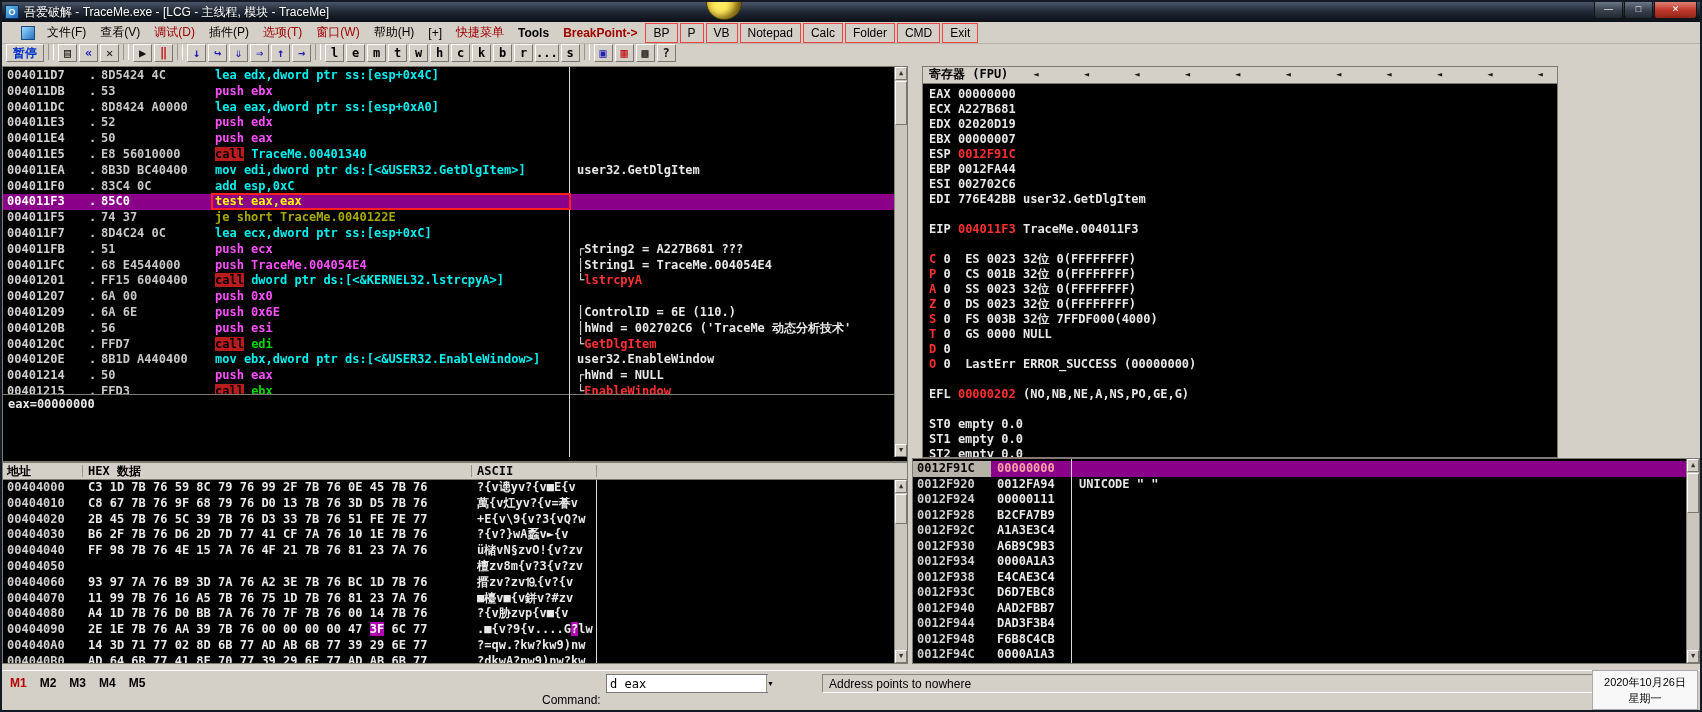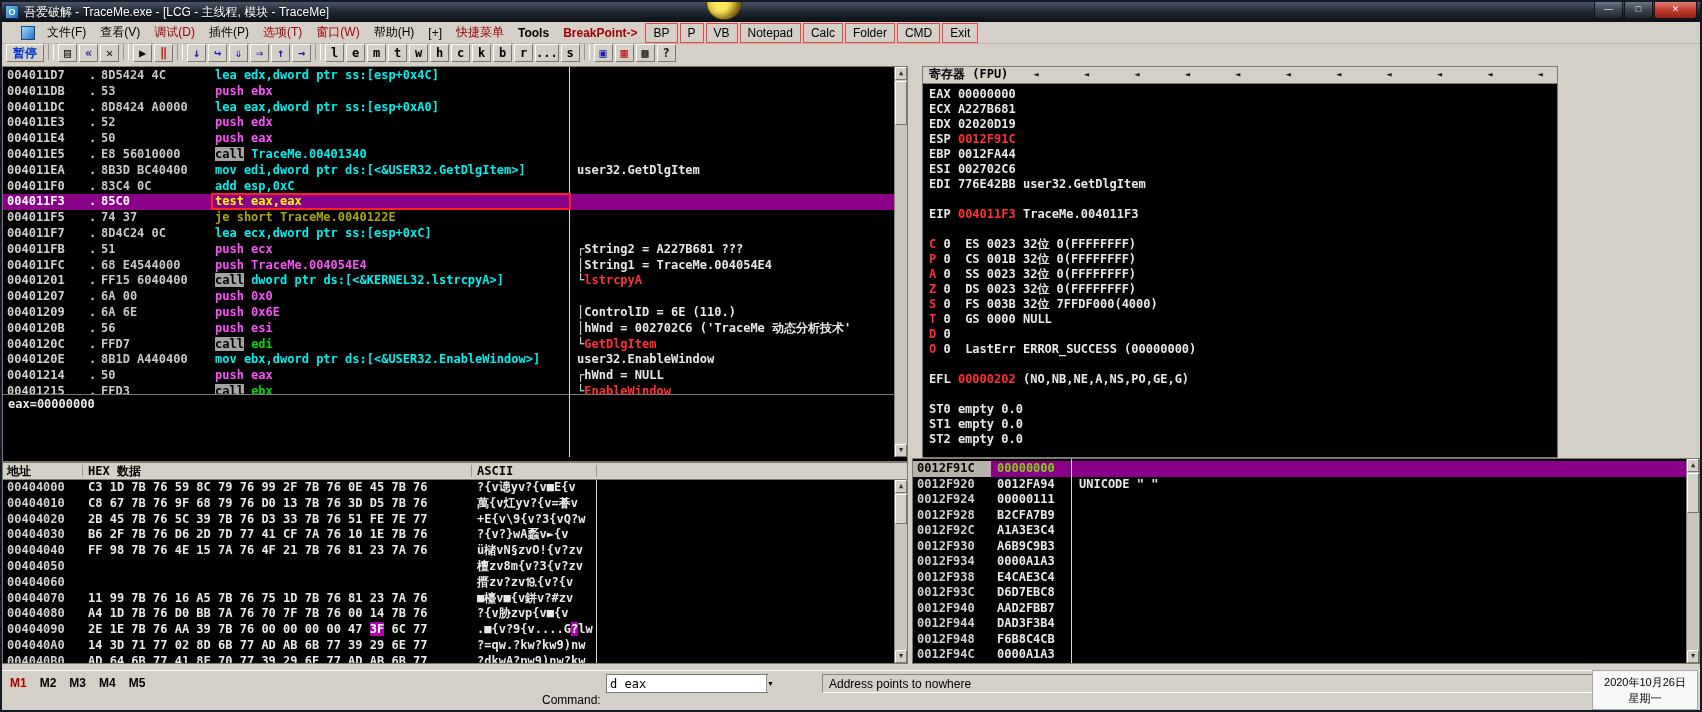--- a/index.html
+++ b/index.html
@@ -25,21 +25,21 @@
 #toolbar{position:absolute;left:4px;top:42px;right:0;height:22px;display:flex;align-items:flex-start;gap:2px}
 .tbtn{height:18px;min-width:19px;background:#d4d0c8;border:1px solid;border-color:#fefefe #7a766e #7a766e #fefefe;display:flex;align-items:center;justify-content:center;font-family:"DejaVu Sans Mono",monospace;font-weight:bold;font-size:12px;cursor:default}
 .tbtn.txt{padding:0 6px;color:#0033cc;font-family:"Liberation Sans",sans-serif}
 .tsep{width:6px;height:16px;border-left:1px solid #9a968c;border-right:1px solid #ffffff;margin:0 2px}
 .ic-b{color:#2020b8}.ic-r{color:#c01010}.ic-k{color:#101010}
 
 .panel{position:absolute;background:#000;border:1px solid #7e7a72;overflow:hidden}
 .mono{font-family:"DejaVu Sans Mono",monospace;font-size:12px;font-weight:bold;line-height:15.8px}
 .c-cyan{color:#00f0f0}.c-pink{color:#ff50ff}.c-olive{color:#a8a800}.c-yel{color:#ffff00}
 .c-grn{color:#00d800}.c-w{color:#e8e8e8}.c-r{color:#ff3030}
-.c-call{background:#a3a3a3;color:#000}
+.c-call{background:#b91c1c;color:#000}
 .c-hl{background:#b400b4;color:#fff}
 .vsep{position:absolute;top:0;bottom:0;width:1px;background:#d8d8d8;z-index:5}
 
 #disasm{left:0;top:64px;width:906px;height:392px}
 #disasm-rows{padding-top:1px}
 .drow{position:relative;height:15.8px;white-space:pre}
 .drow.sel{background:#8a0088}
 .da{position:absolute;left:4px;color:#d0d0d0}
 .dm{position:absolute;left:86px;color:#d0d0d0}
 .dh{position:absolute;left:98px;color:#c8c8c8}
@@ -67,21 +67,21 @@
 #reg-rows{padding:3px 0 0 6px}
 .rrow{height:15px;line-height:15px;white-space:pre}
 
 #stackpanel{left:910px;top:456px;width:788px;height:206px}
 #stack-rows{padding-top:2px}
 .srow{position:relative;height:15.5px;line-height:15.5px;white-space:pre}
 .srow.sel{background:#8a0088}
 .sa{position:absolute;left:0;width:78px;padding-left:4px;color:#d0d0d0}
 .srow.sel .sa{background:#b6b2a8;color:#000}
 .sv{position:absolute;left:84px;color:#e8e8e8}
-.srow.sel .sv{color:#84cc16}
+.srow.sel .sv{color:#fca5a5}
 .sc{position:absolute;left:166px;width:500px;overflow:hidden;color:#e8e8e8}
 #stackpanel .vsep{left:158px}
 
 .vscroll{position:absolute;top:0;right:0;bottom:0;width:13px;background:#cac6be;border-left:1px solid #8a867e;z-index:8}
 #dump .vscroll{top:17px}
 .sb-btn{height:13px;background:#d4d0c8;border:1px solid;border-color:#fff #7a766e #7a766e #fff;font-size:7px;line-height:11px;text-align:center;color:#333}
 .sb-btn.down{position:absolute;bottom:0;left:0;right:0}
 .sb-thumb{position:absolute;left:0;right:0;background:#d4d0c8;border:1px solid;border-color:#fff #7a766e #7a766e #fff}
 
 #statusbar{position:absolute;left:0;right:0;top:668px;height:38px;background:#d4d0c8;border-top:1px solid #fff}
@@ -219,21 +219,21 @@
       <div class="hsep" style="left:468px"></div>
       <div class="hsep" style="left:593px"></div>
     </div>
     <div id="dump-rows">
         <div class="xrow"><span class="xa">00404000</span><span class="xh"><span class="c-w">C3 1D 7B 76 59 8C 79 76 99 2F 7B 76 0E 45 7B 76</span></span><span class="xs"><span class="c-w">?{v䜨yv?{v■E{v</span></span></div>
         <div class="xrow"><span class="xa">00404010</span><span class="xh"><span class="c-w">C8 67 7B 76 9F 68 79 76 D0 13 7B 76 3D D5 7B 76</span></span><span class="xs"><span class="c-w">萬{v灴yv?{v=諅v</span></span></div>
         <div class="xrow"><span class="xa">00404020</span><span class="xh"><span class="c-w">2B 45 7B 76 5C 39 7B 76 D3 33 7B 76 51 FE 7E 77</span></span><span class="xs"><span class="c-w">+E{v\9{v?3{vQ?w</span></span></div>
         <div class="xrow"><span class="xa">00404030</span><span class="xh"><span class="c-w">B6 2F 7B 76 D6 2D 7D 77 41 CF 7A 76 10 1E 7B 76</span></span><span class="xs"><span class="c-w">?{v?}wA蟸v►{v</span></span></div>
         <div class="xrow"><span class="xa">00404040</span><span class="xh"><span class="c-w">FF 98 7B 76 4E 15 7A 76 4F 21 7B 76 81 23 7A 76</span></span><span class="xs"><span class="c-w">ü槠vN§zvO!{v?zv</span></span></div>
         <div class="xrow"><span class="xa">00404050</span><span class="xs"><span class="c-w">檀zv8m{v?3{v?zv</span></span></div>
-        <div class="xrow"><span class="xa">00404060</span><span class="xs"><span class="c-w">搢zv?zv⒚{v?{v</span></span></div>
+        <div class="xrow"><span class="xa">00404060</span><span class="xh"><span class="c-w">93 97 7A 76 B9 3D 7A 76 A2 3E 7B 76 BC 1D 7B 76</span></span><span class="xs"><span class="c-w">搢zv?zv⒚{v?{v</span></span></div>
         <div class="xrow"><span class="xa">00404070</span><span class="xh"><span class="c-w">11 99 7B 76 16 A5 7B 76 75 1D 7B 76 81 23 7A 76</span></span><span class="xs"><span class="c-w">■檯v■{v鉼v?#zv</span></span></div>
         <div class="xrow"><span class="xa">00404080</span><span class="xh"><span class="c-w">A4 1D 7B 76 D0 BB 7A 76 70 7F 7B 76 00 14 7B 76</span></span><span class="xs"><span class="c-w">?{v胁zvp{v■{v</span></span></div>
         <div class="xrow"><span class="xa">00404090</span><span class="xh"><span class="c-w">2E 1E 7B 76 AA 39 7B 76 00 00 00 00 47 </span><span class="c-hl">3F</span><span class="c-w"> 6C 77</span></span><span class="xs"><span class="c-w">.■{v?9{v....G</span><span class="c-hl">?</span><span class="c-w">lw</span></span></div>
         <div class="xrow"><span class="xa">004040A0</span><span class="xh"><span class="c-w">14 3D 71 77 02 8D 6B 77 AD AB 6B 77 39 29 6E 77</span></span><span class="xs"><span class="c-w">?=qw.?kw?kw9)nw</span></span></div>
         <div class="xrow"><span class="xa">004040B0</span><span class="xh"><span class="c-w">AD 64 6B 77 41 8F 70 77 39 29 6E 77 AD AB 6B 77</span></span><span class="xs"><span class="c-w">?dkwA?pw9)nw?kw</span></span></div>
       </div>
     <div class="vsep" style="left:593px"></div>
     <div class="vscroll">
       <div class="sb-btn">▲</div>
       <div class="sb-thumb" style="top:14px;height:30px"></div>
@@ -255,20 +255,21 @@
           <span>◄</span>
           <span>◄</span>
           <span>◄</span>
           <span>◄</span>
         </span>
     </div>
     <div id="reg-rows">
         <div class="rrow"><span class="c-w">EAX 00000000</span></div>
         <div class="rrow"><span class="c-w">ECX A227B681</span></div>
         <div class="rrow"><span class="c-w">EDX 02020D19</span></div>
+        <div class="rrow"><span class="c-w">EBX 00000007</span></div>
         <div class="rrow"><span class="c-w">ESP </span><span class="c-r">0012F91C</span></div>
         <div class="rrow"><span class="c-w">EBP 0012FA44</span></div>
         <div class="rrow"><span class="c-w">ESI 002702C6</span></div>
         <div class="rrow"><span class="c-w">EDI 776E42BB user32.GetDlgItem</span></div>
         <div class="rrow">&nbsp;</div>
         <div class="rrow"><span class="c-w">EIP </span><span class="c-r">004011F3</span><span class="c-w"> TraceMe.004011F3</span></div>
         <div class="rrow">&nbsp;</div>
         <div class="rrow"><span class="c-r">C</span><span class="c-w"> 0  ES 0023 32位 0(FFFFFFFF)</span></div>
         <div class="rrow"><span class="c-r">P</span><span class="c-w"> 0  CS 001B 32位 0(FFFFFFFF)</span></div>
         <div class="rrow"><span class="c-r">A</span><span class="c-w"> 0  SS 0023 32位 0(FFFFFFFF)</span></div>

